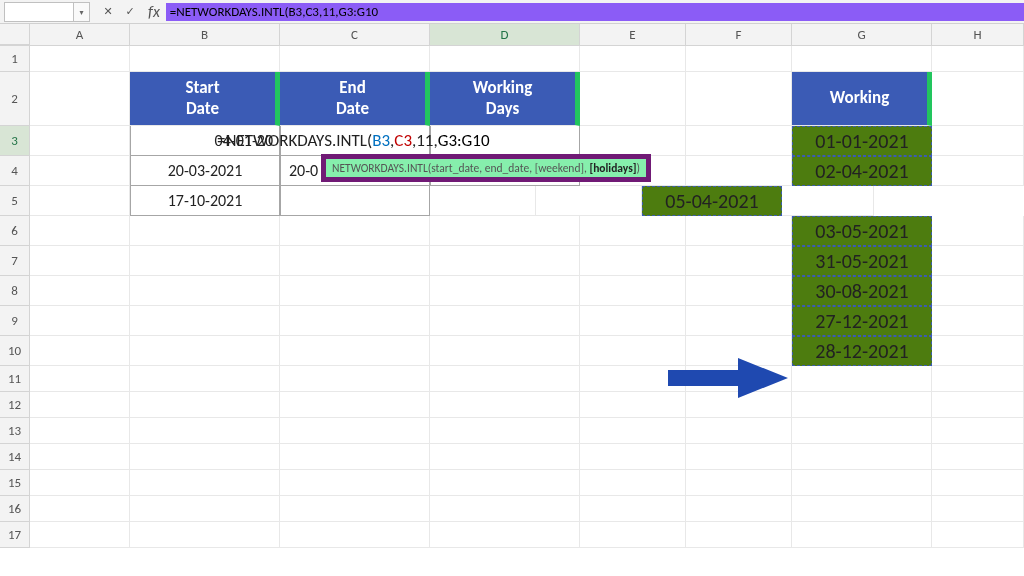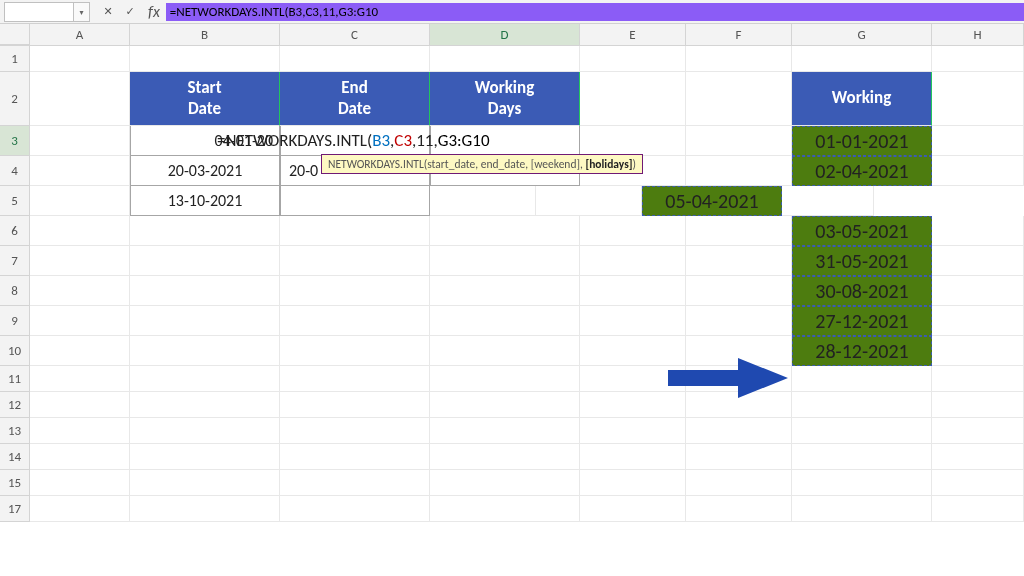--- a/index.html
+++ b/index.html
@@ -142,21 +142,21 @@
     .w-D { width: 150px; }
     .w-E { width: 106px; }
     .w-F { width: 106px; }
     .w-G { width: 140px; }
     .w-H { width: 92px; }
     .header-cell {
       background: #3b5bb5;
       color: #fff;
       font-weight: bold;
       font-size: 17px;
-      border-right: 1px solid #22c55e;
+      border-right: 5px solid #22c55e;
       text-align: center;
       line-height: 1.2;
     }
     .header-cell:last-of-type { border-right: 1px solid #3b5bb5; }
     .data-cell {
       font-size: 16px;
       color: #222;
       border: 1px solid #a6a6a6;
       border-top: none;
     }
@@ -176,22 +176,22 @@
       align-items: center;
       font-size: 17px;
       white-space: nowrap;
       z-index: 5;
       padding-left: 4px;
     }
     .tooltip {
       position: absolute;
       top: 28px;
       left: 190px;
-      background: #fef9c3;
-      border: 1px solid #701a75;
+      background: #86efac;
+      border: 5px solid #701a75;
       padding: 2px 6px;
       font-size: 11.5px;
       color: #555;
       z-index: 6;
       white-space: nowrap;
     }
     .tooltip b { font-weight: bold; color: #222;}
     .arrow {
       position: absolute;
       left: 668px;
@@ -298,21 +298,21 @@
       <div class="cell w-D data-cell"></div>
       <div class="cell w-E"></div>
       <div class="cell w-F"></div>
       <div class="cell w-G holiday-cell">02-04-2021</div>
       <div class="cell w-H"></div>
     </div>
 
     <div class="grid-row" style="height:30px">
       <div class="row-header">5</div>
       <div class="cell w-A"></div>
-      <div class="cell w-B data-cell first-col">13-10-2021</div>
+      <div class="cell w-B data-cell first-col">17-10-2021</div>
       <div class="cell w-D data-cell"></div>
       <div class="cell w-E"></div>
       <div class="cell w-F"></div>
       <div class="cell w-G holiday-cell">05-04-2021</div>
       <div class="cell w-H"></div>
     </div>
 
     <div class="grid-row" style="height:30px">
       <div class="row-header">6</div>
       <div class="cell w-A"></div>
@@ -408,20 +408,31 @@
         <div class="cell w-B"></div>
         <div class="cell w-C"></div>
         <div class="cell w-D"></div>
         <div class="cell w-E"></div>
         <div class="cell w-F"></div>
         <div class="cell w-G"></div>
         <div class="cell w-H"></div>
       </div>
     <div class="grid-row">
         <div class="row-header">15</div>
+        <div class="cell w-A"></div>
+        <div class="cell w-B"></div>
+        <div class="cell w-C"></div>
+        <div class="cell w-D"></div>
+        <div class="cell w-E"></div>
+        <div class="cell w-F"></div>
+        <div class="cell w-G"></div>
+        <div class="cell w-H"></div>
+      </div>
+    <div class="grid-row">
+        <div class="row-header">16</div>
         <div class="cell w-A"></div>
         <div class="cell w-B"></div>
         <div class="cell w-C"></div>
         <div class="cell w-D"></div>
         <div class="cell w-E"></div>
         <div class="cell w-F"></div>
         <div class="cell w-G"></div>
         <div class="cell w-H"></div>
       </div>
     <div class="grid-row">

